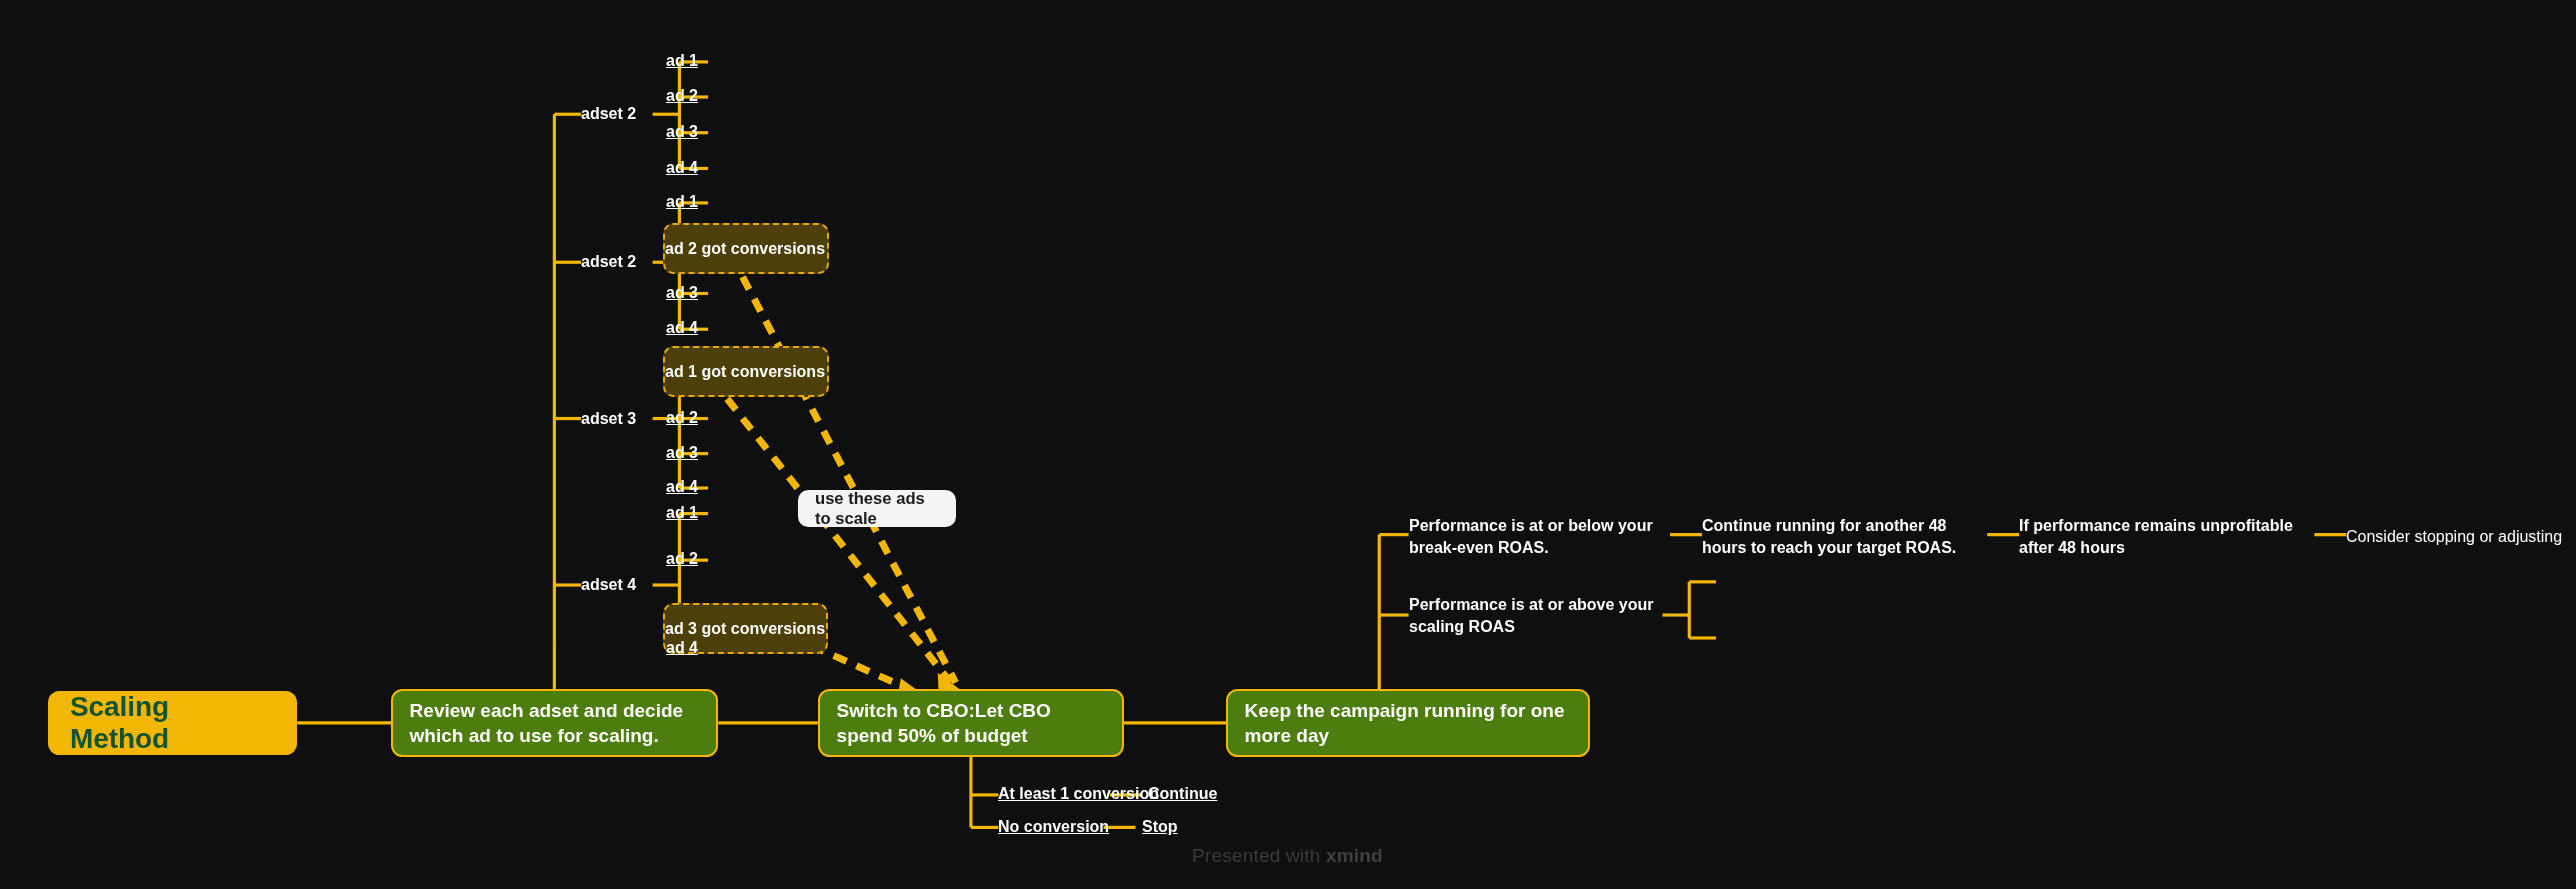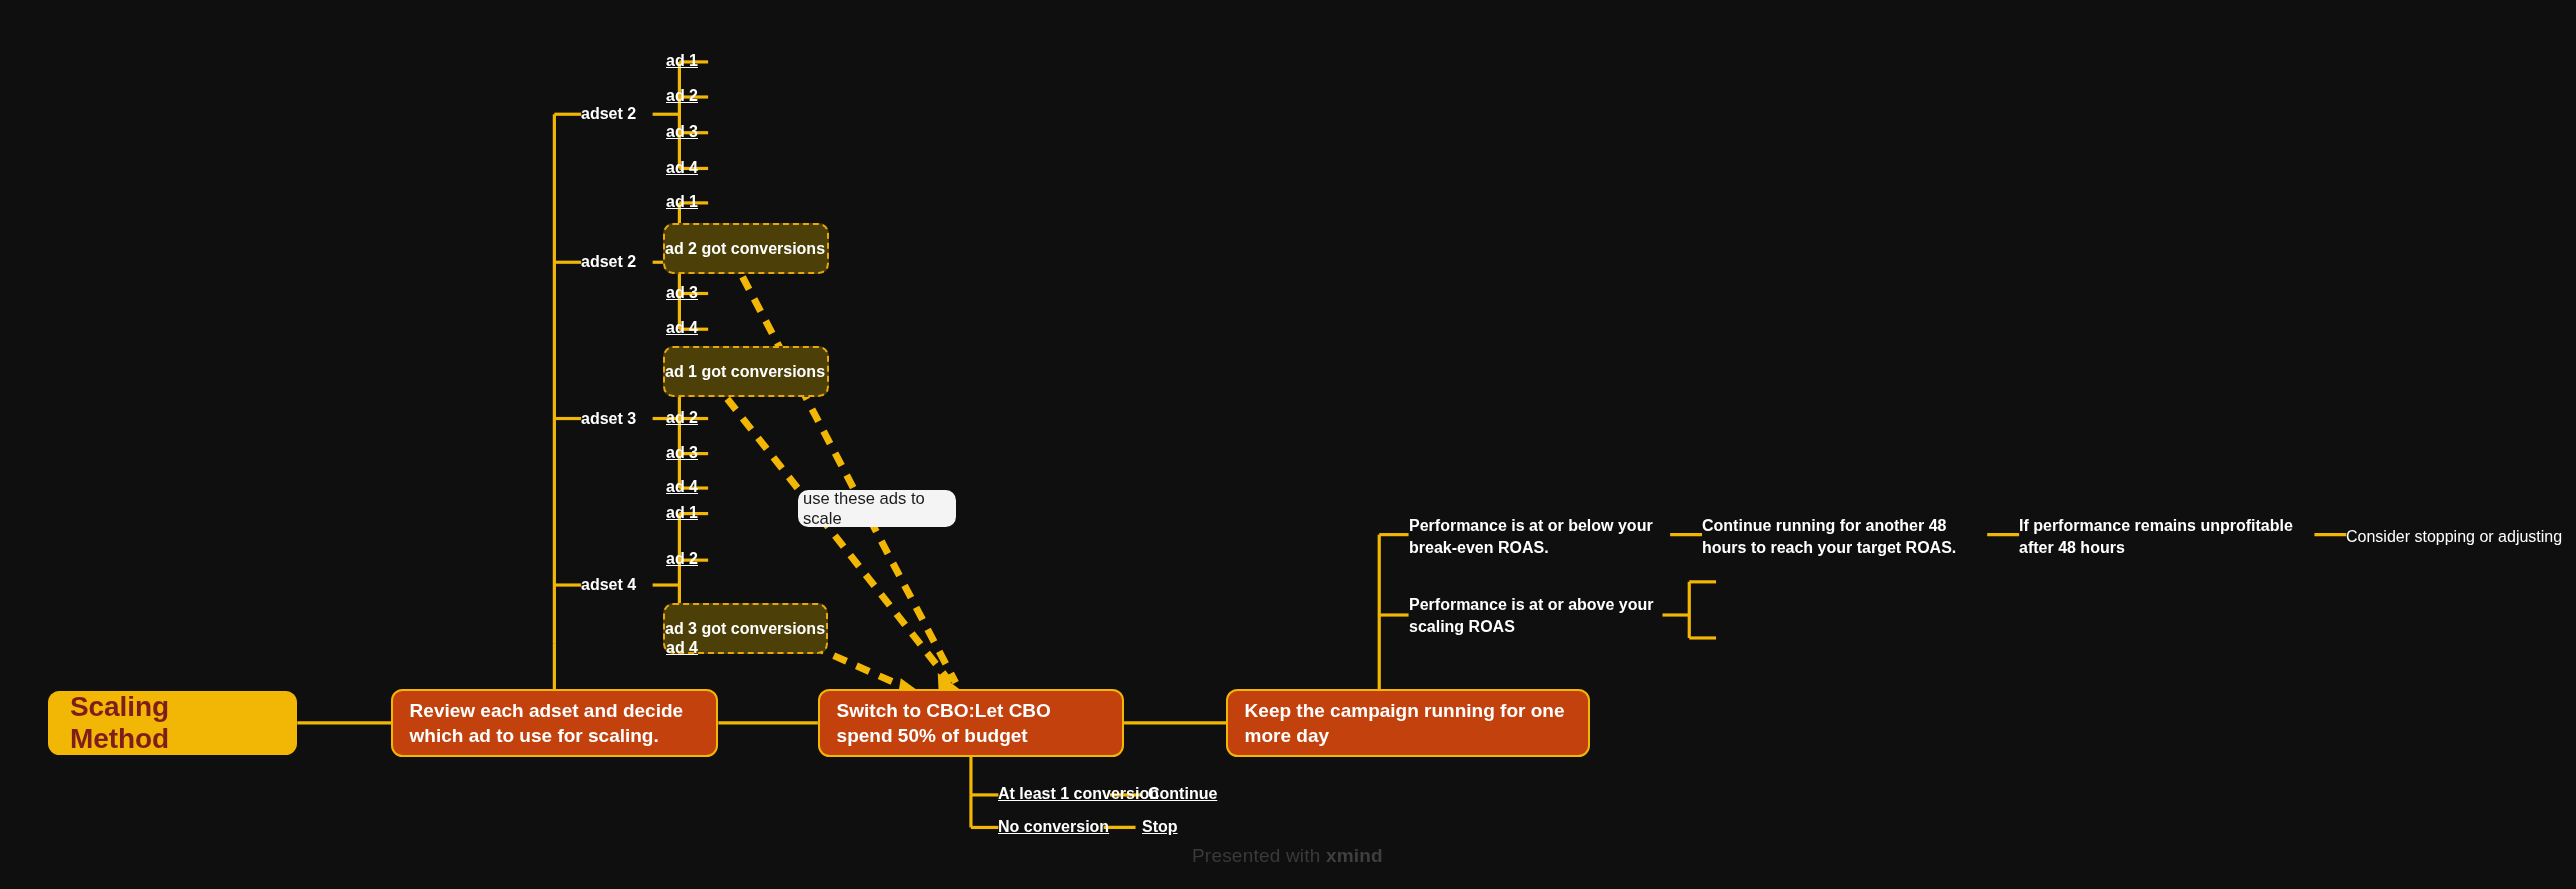--- a/index.html
+++ b/index.html
@@ -12,31 +12,31 @@
     -webkit-font-smoothing:antialiased;
   }
   #canvas{position:absolute;inset:0;width:2576px;height:890px;}
   svg.lines{position:absolute;left:0;top:0;width:2576px;height:890px;pointer-events:none;}
 
   
   .node{position:absolute;box-sizing:border-box;}
 
   .root-node{
     background:#F2B705;
-    color:#7f1d1d;
+    color:#14532d;
     border-radius:11.5px;
     font-size:28px;
     font-weight:700;
     display:flex;align-items:center;
     padding:0 22px;
     letter-spacing:-0.1px;
   }
 
   .main-node{
-    background:#c2410c;
+    background:#4d7c0f;
     border:2.6px solid #F2B705;
     border-radius:11.5px;
     color:#ffffff;
     font-size:19px;
     font-weight:700;
     line-height:1.32;
     display:flex;align-items:center;
     padding:0 16.6px;
     box-sizing:border-box;
   }
@@ -77,23 +77,23 @@
     line-height:1.36;
     display:flex;align-items:center;
   }
   .branch-text.light{font-weight:400;}
 
   .scale-callout{
     background:#f4f4f4;
     color:#1b1b1b;
     border-radius:10.2px;
     font-size:16.6px;
-    font-weight:400;
+    font-weight:700;
     display:flex;align-items:center;justify-content:center;
-    padding:0 5px;
+    padding:0 17px;
     z-index:6;
   }
 
   .watermark{
     position:absolute;
     color:#3a3a3a;
     font-size:19px;
     font-weight:400;
     white-space:nowrap;
     letter-spacing:0.2px;

